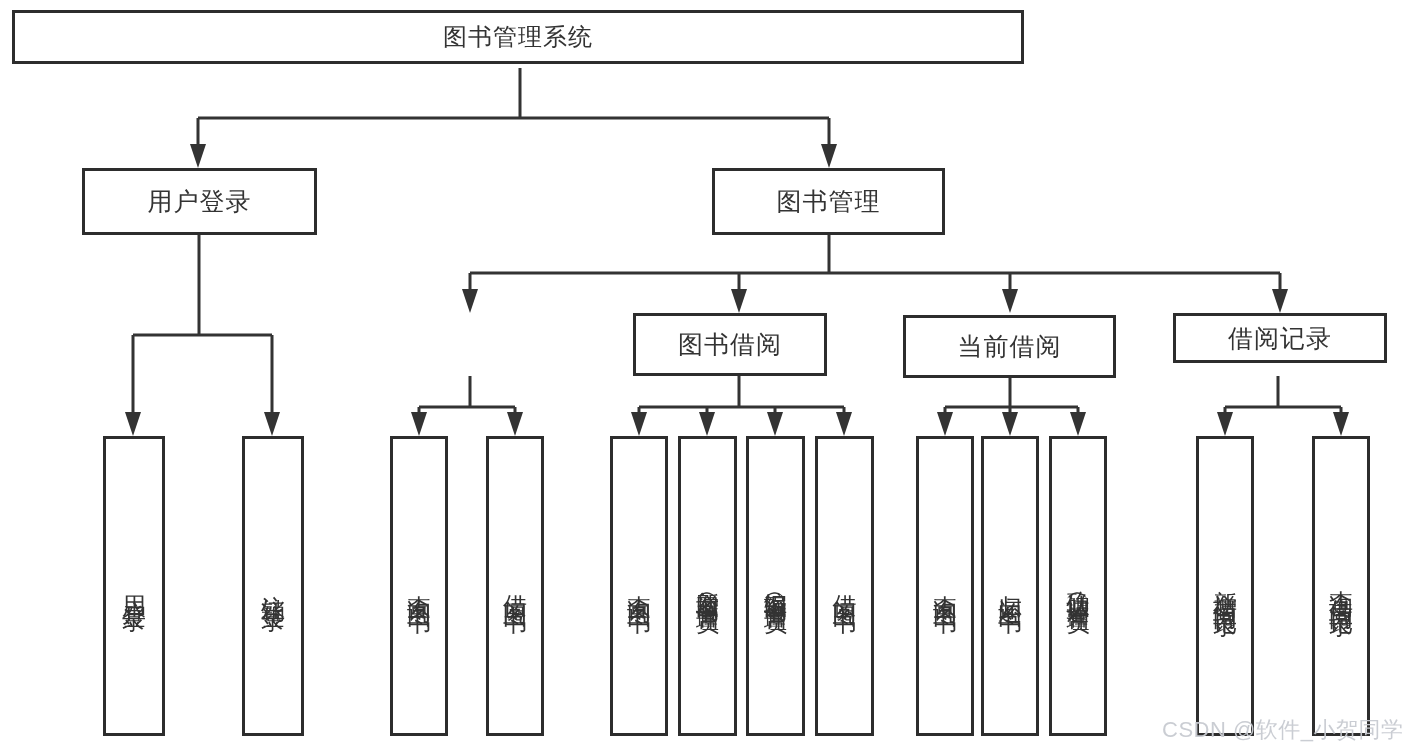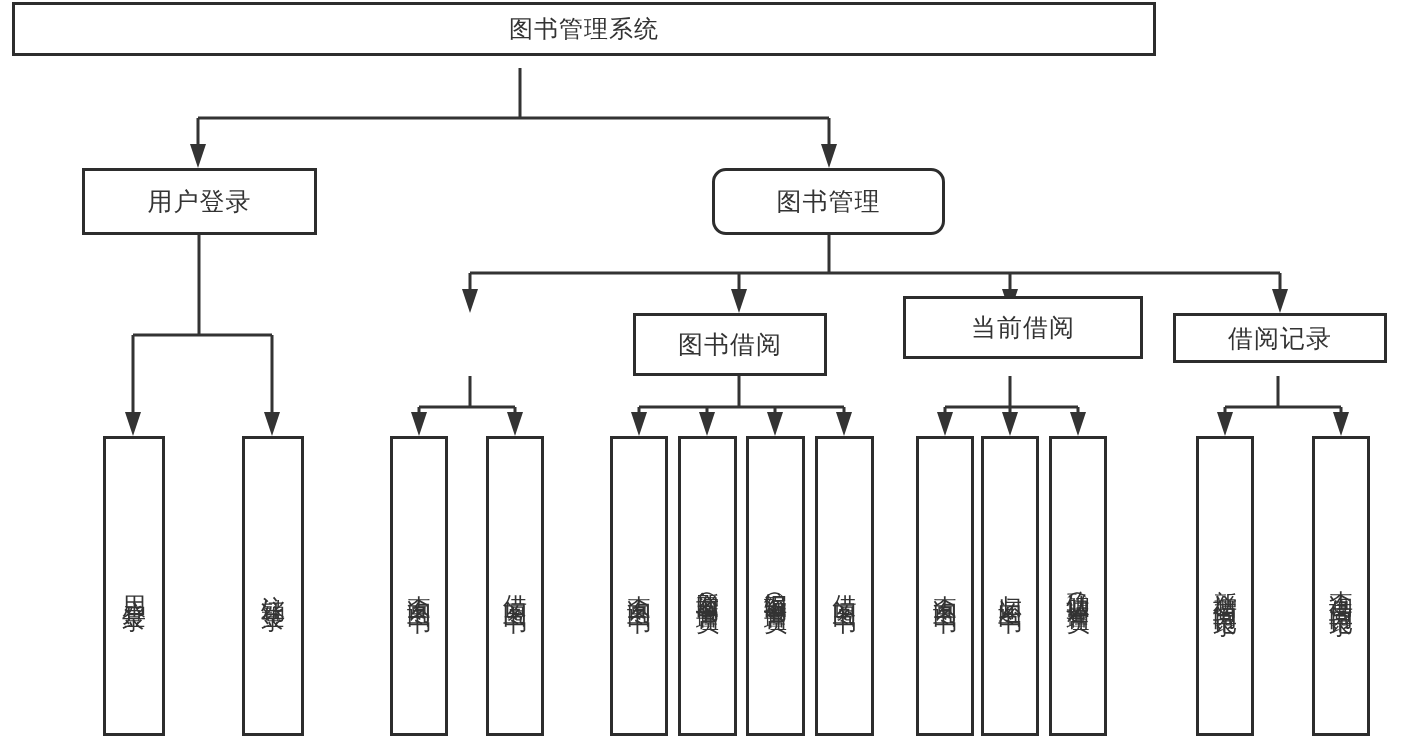--- a/index.html
+++ b/index.html
@@ -100,27 +100,27 @@
       <polygon class="edge-head" points="1002,412 1018,412 1010,436"></polygon>
       <polygon class="edge-head" points="1070,412 1086,412 1078,436"></polygon>
     </g>
     <g>
       <path class="edge-line" d="M1278 376 V407 M1225 407 H1341 M1225 407 V418 M1341 407 V418"></path>
       <polygon class="edge-head" points="1217,412 1233,412 1225,436"></polygon>
       <polygon class="edge-head" points="1333,412 1349,412 1341,436"></polygon>
     </g>
   </svg>
 
-  <div class="hbox root" style="left:12px; top:2px; width:1144px; height:54px;">图书管理系统</div>
+  <div class="hbox root" style="left:12px; top:10px; width:1012px; height:54px;">图书管理系统</div>
 
   <div class="hbox" style="left:82px; top:168px; width:235px; height:67px;">用户登录</div>
-  <div class="hbox" style="left:712px; top:168px; width:233px; height:67px;border-radius:14px;">图书管理</div>
+  <div class="hbox" style="left:712px; top:168px; width:233px; height:67px;">图书管理</div>
 
   <div class="hbox" style="left:633px; top:313px; width:194px; height:63px;">图书借阅</div>
-  <div class="hbox" style="left:903px; top:296px; width:240px; height:63px;">当前借阅</div>
+  <div class="hbox" style="left:903px; top:315px; width:213px; height:63px;">当前借阅</div>
   <div class="hbox" style="left:1173px; top:313px; width:214px; height:50px;">借阅记录</div>
 
   <div class="vbox" style="left:103px; top:436px; width:62px; height:300px;">
     <span class="vtext">用户登录</span>
   </div>
   <div class="vbox" style="left:242px; top:436px; width:62px; height:300px;">
     <span class="vtext">注销登录</span>
   </div>
 
   <div class="vbox" style="left:390px; top:436px; width:58px; height:300px;">
@@ -153,14 +153,15 @@
     <span class="vtext">确认归还（管理员）</span>
   </div>
 
   <div class="vbox" style="left:1196px; top:436px; width:58px; height:300px;">
     <span class="vtext">新增借阅记录</span>
   </div>
   <div class="vbox" style="left:1312px; top:436px; width:58px; height:300px;">
     <span class="vtext">查询借阅记录</span>
   </div>
 
+  <div id="watermark">CSDN @软件_小贺同学</div>
 
 </div>
 
 </body></html>

